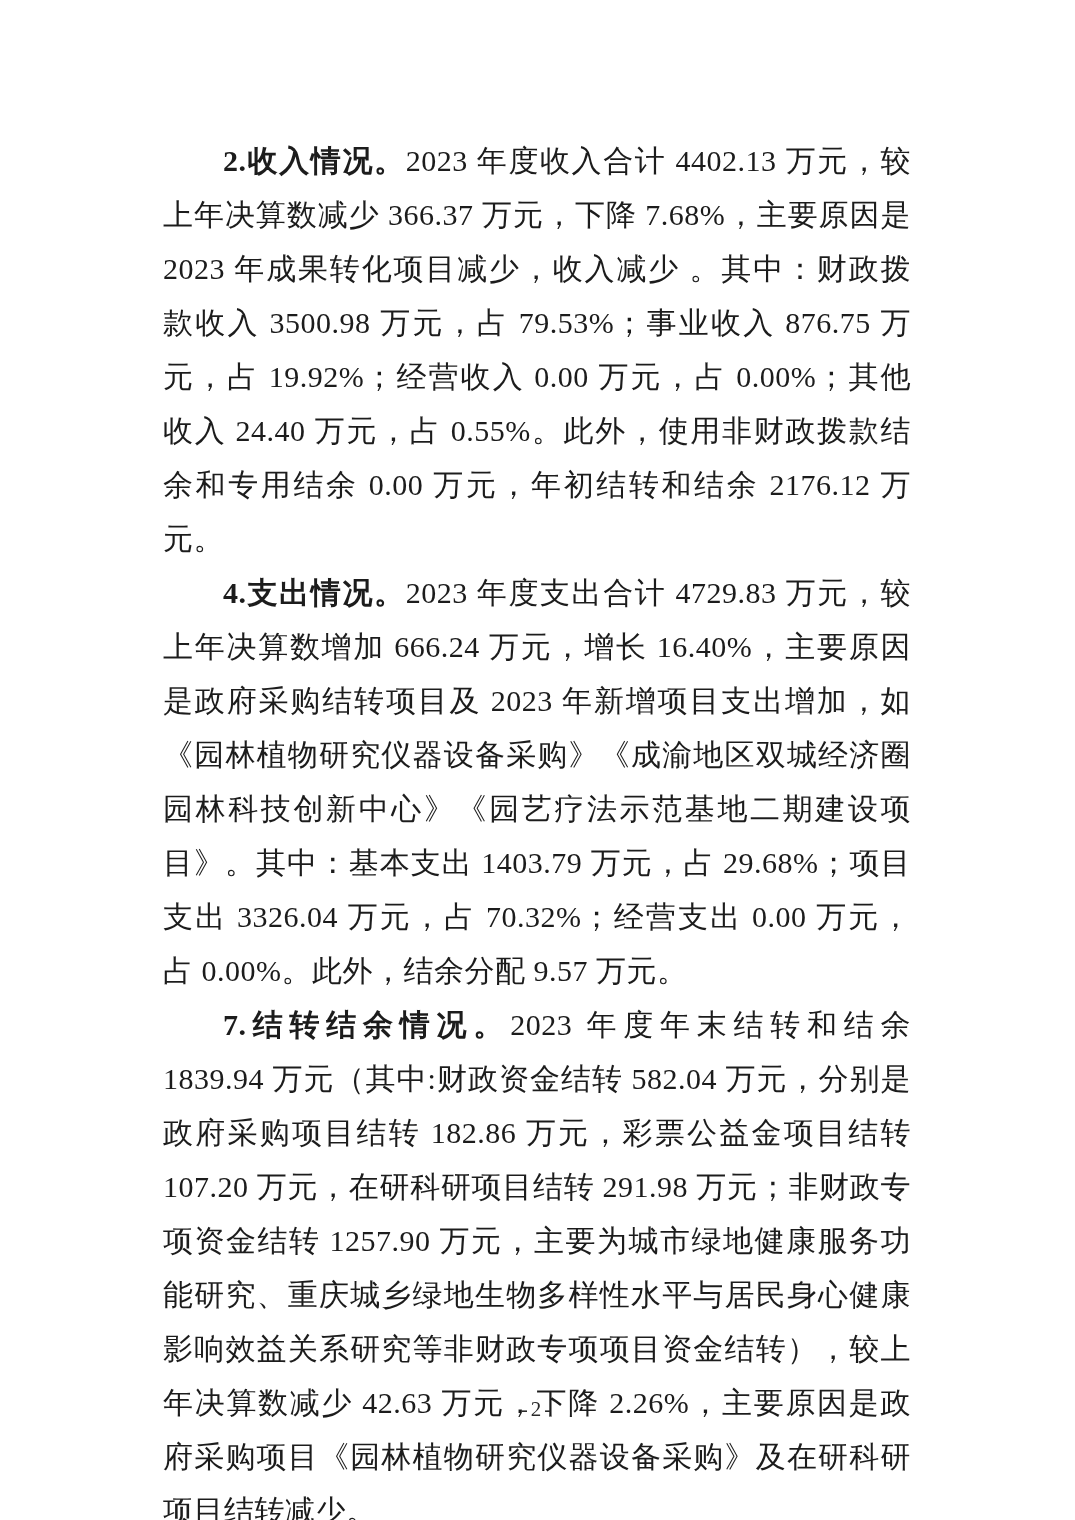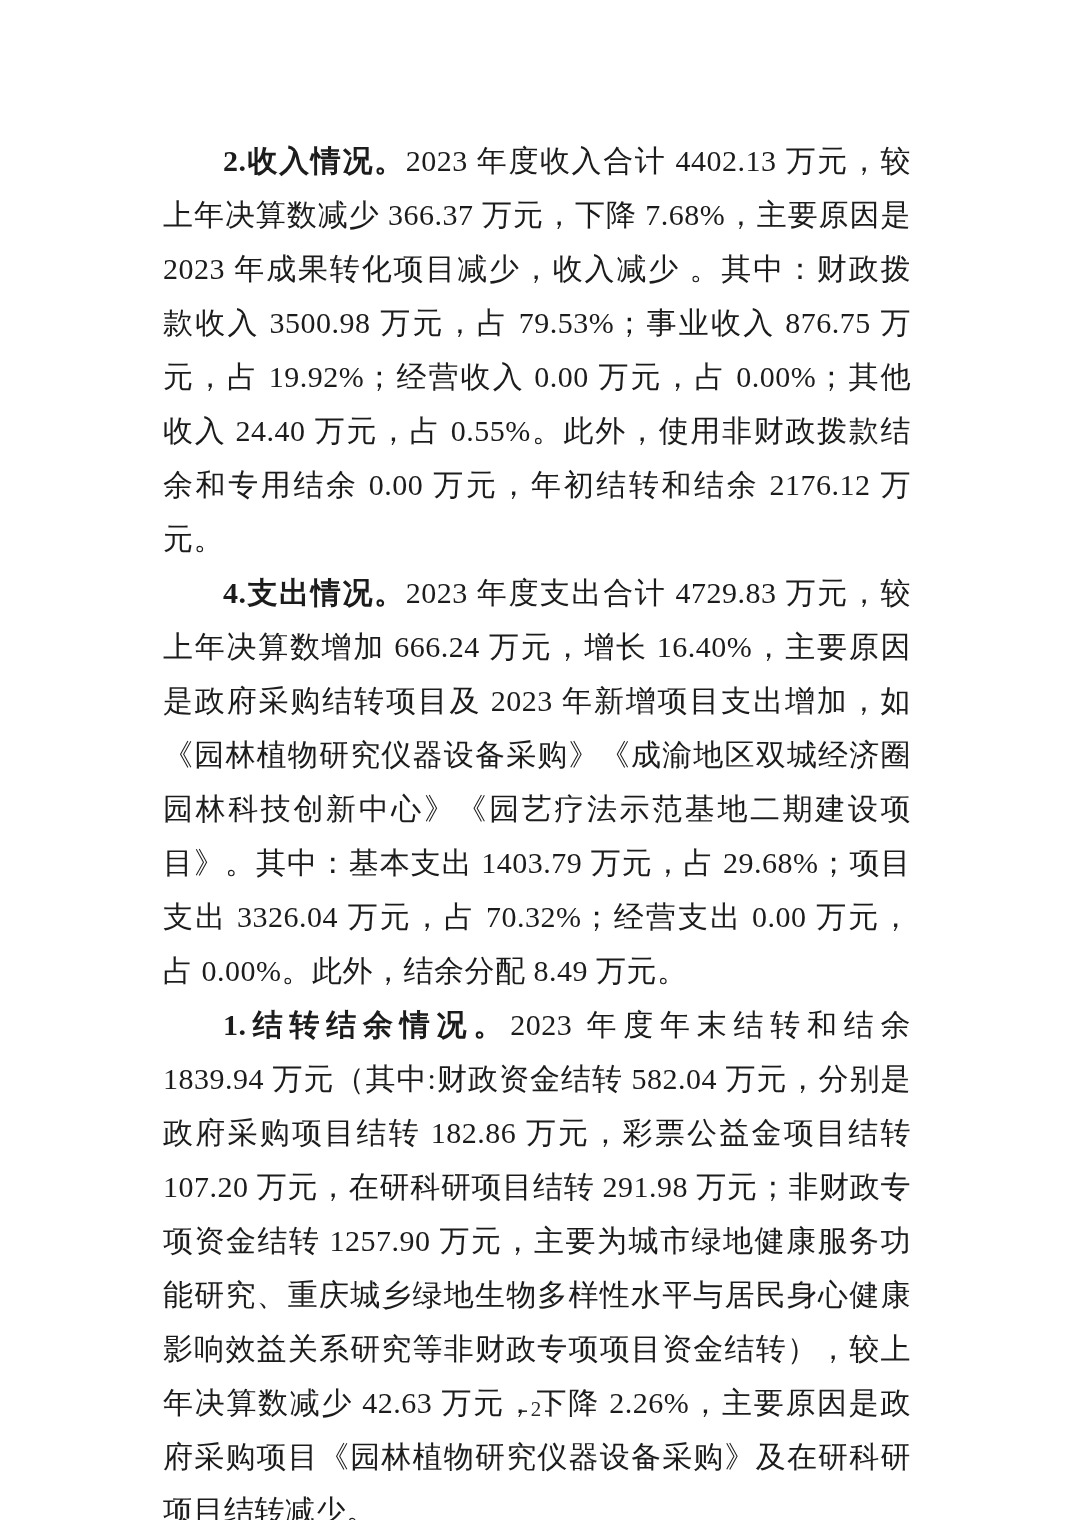--- a/index.html
+++ b/index.html
@@ -48,20 +48,20 @@
   }
 </style>
 </head>
 <body>
 
 <div class="page">
   <div class="content">
 
     <p class="para"><span class="section-heading">2.收入情况。</span><span>2023 年度收入合计 4402.13 万元，较上年决算数减少 366.37 万元，下降 7.68%，主要原因是 2023 年成果转化项目减少，收入减少 。其中：财政拨款收入 3500.98 万元，占 79.53%；事业收入 876.75 万元，占 19.92%；经营收入 0.00 万元，占 0.00%；其他收入 24.40 万元，占 0.55%。此外，使用非财政拨款结余和专用结余 0.00 万元，年初结转和结余 2176.12 万元。</span></p>
 
-    <p class="para"><span class="section-heading">4.支出情况。</span><span>2023 年度支出合计 4729.83 万元，较上年决算数增加 666.24 万元，增长 16.40%，主要原因是政府采购结转项目及 2023 年新增项目支出增加，如《园林植物研究仪器设备采购》《成渝地区双城经济圈园林科技创新中心》《园艺疗法示范基地二期建设项目》。其中：基本支出 1403.79 万元，占 29.68%；项目支出 3326.04 万元，占 70.32%；经营支出 0.00 万元，占 0.00%。此外，结余分配 8.49 万元。</span></p>
+    <p class="para"><span class="section-heading">4.支出情况。</span><span>2023 年度支出合计 4729.83 万元，较上年决算数增加 666.24 万元，增长 16.40%，主要原因是政府采购结转项目及 2023 年新增项目支出增加，如《园林植物研究仪器设备采购》《成渝地区双城经济圈园林科技创新中心》《园艺疗法示范基地二期建设项目》。其中：基本支出 1403.79 万元，占 29.68%；项目支出 3326.04 万元，占 70.32%；经营支出 0.00 万元，占 0.00%。此外，结余分配 9.57 万元。</span></p>
 
-    <p class="para"><span class="section-heading">1.结转结余情况。</span><span>2023 年度年末结转和结余 1839.94 万元（其中:财政资金结转 582.04 万元，分别是政府采购项目结转 182.86 万元，彩票公益金项目结转 107.20 万元，在研科研项目结转 291.98 万元；非财政专项资金结转 1257.90 万元，主要为城市绿地健康服务功能研究、重庆城乡绿地生物多样性水平与居民身心健康影响效益关系研究等非财政专项项目资金结转），较上年决算数减少 42.63 万元，下降 2.26%，主要原因是政府采购项目《园林植物研究仪器设备采购》及在研科研项目结转减少。</span></p>
+    <p class="para"><span class="section-heading">7.结转结余情况。</span><span>2023 年度年末结转和结余 1839.94 万元（其中:财政资金结转 582.04 万元，分别是政府采购项目结转 182.86 万元，彩票公益金项目结转 107.20 万元，在研科研项目结转 291.98 万元；非财政专项资金结转 1257.90 万元，主要为城市绿地健康服务功能研究、重庆城乡绿地生物多样性水平与居民身心健康影响效益关系研究等非财政专项项目资金结转），较上年决算数减少 42.63 万元，下降 2.26%，主要原因是政府采购项目《园林植物研究仪器设备采购》及在研科研项目结转减少。</span></p>
 
   </div>
 
   <div class="footer">-2-</div>
 </div>
 
 </body></html>

